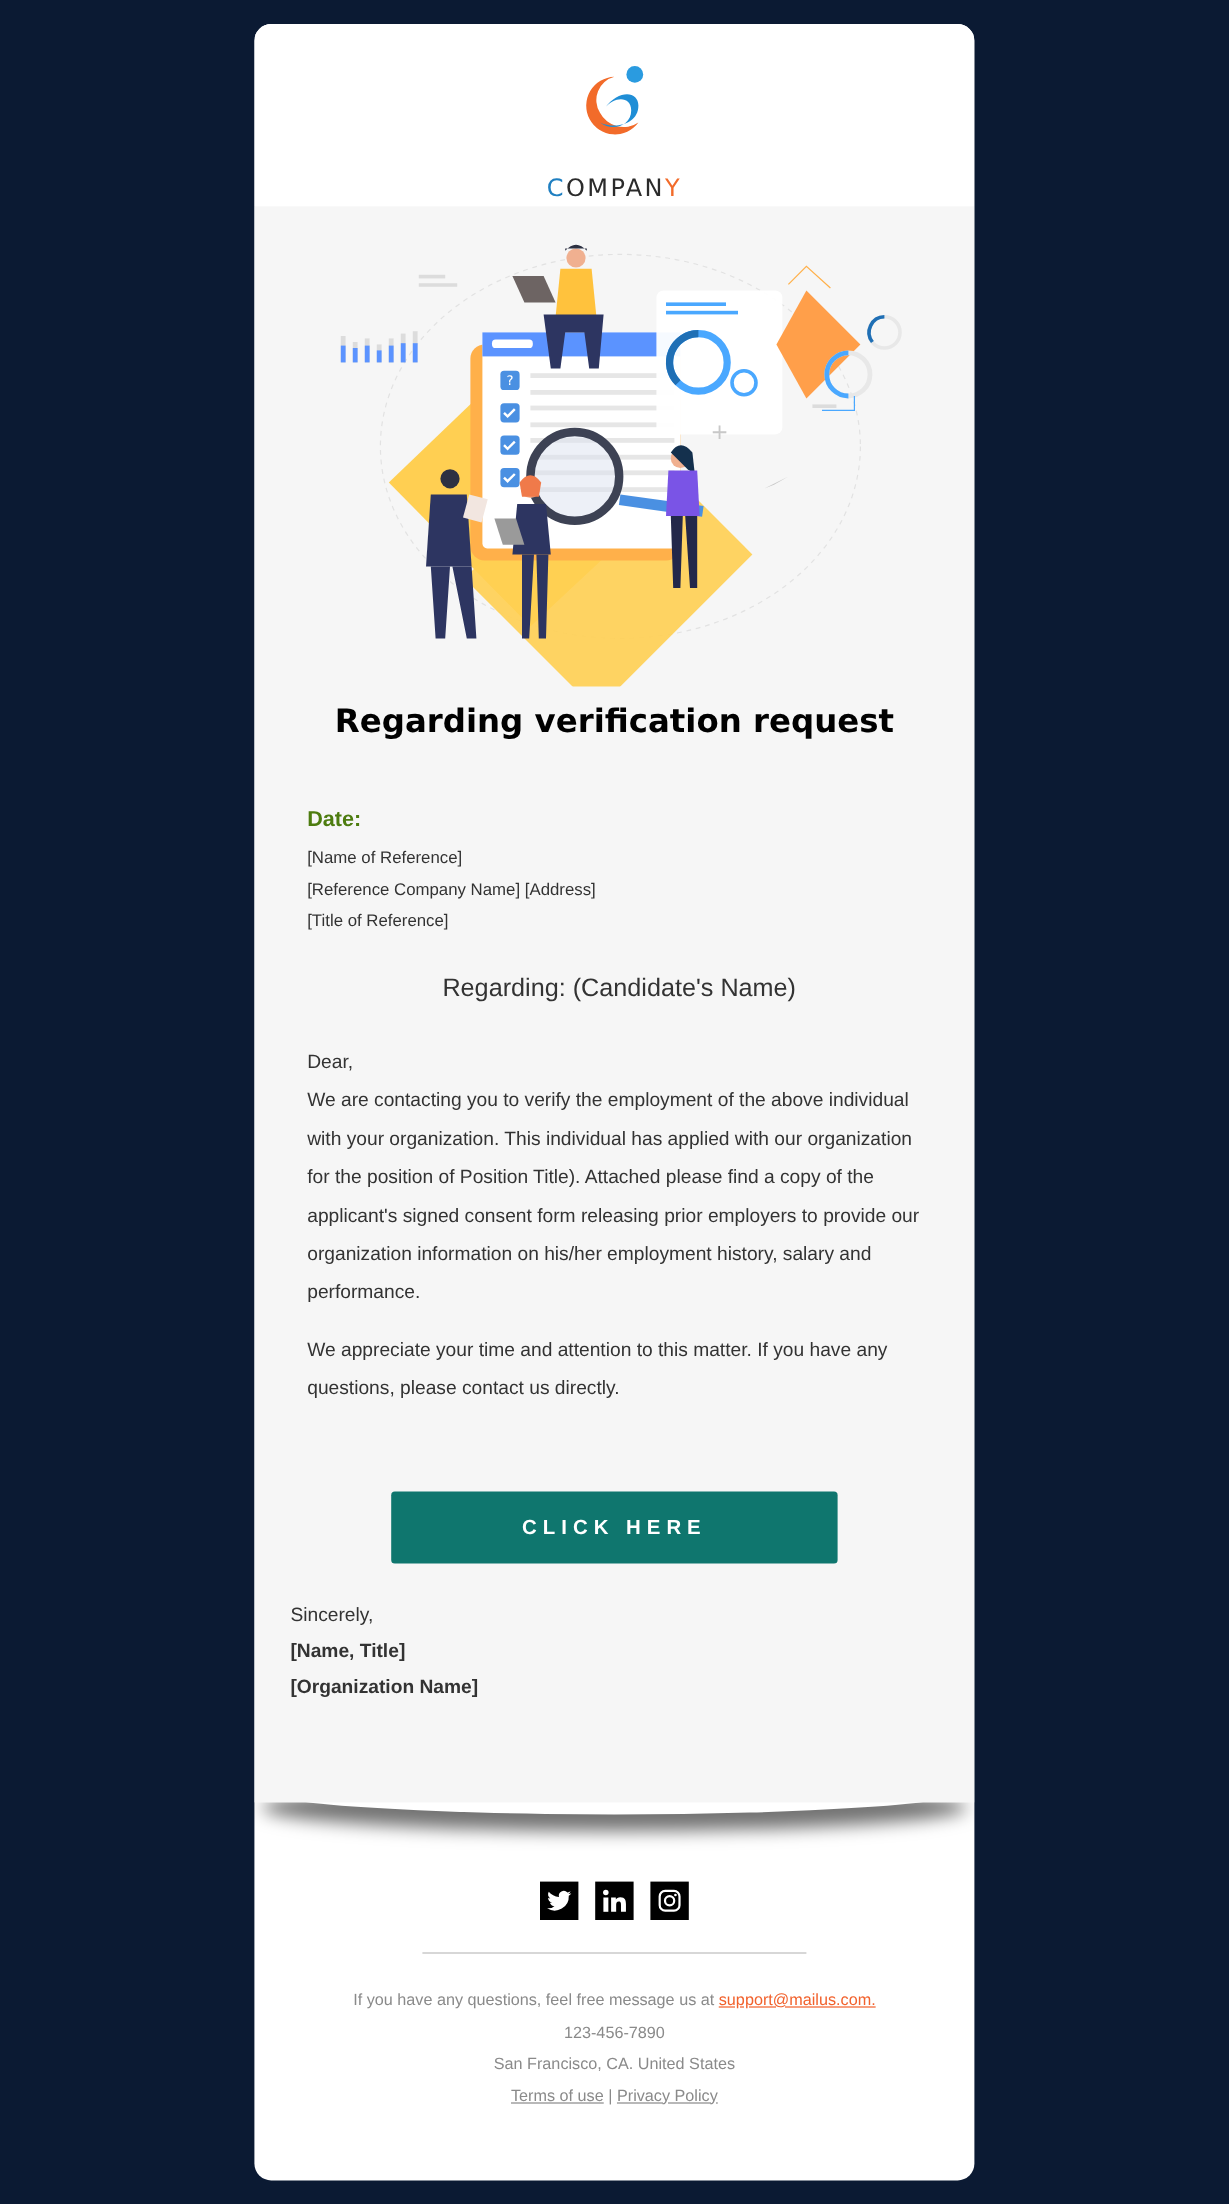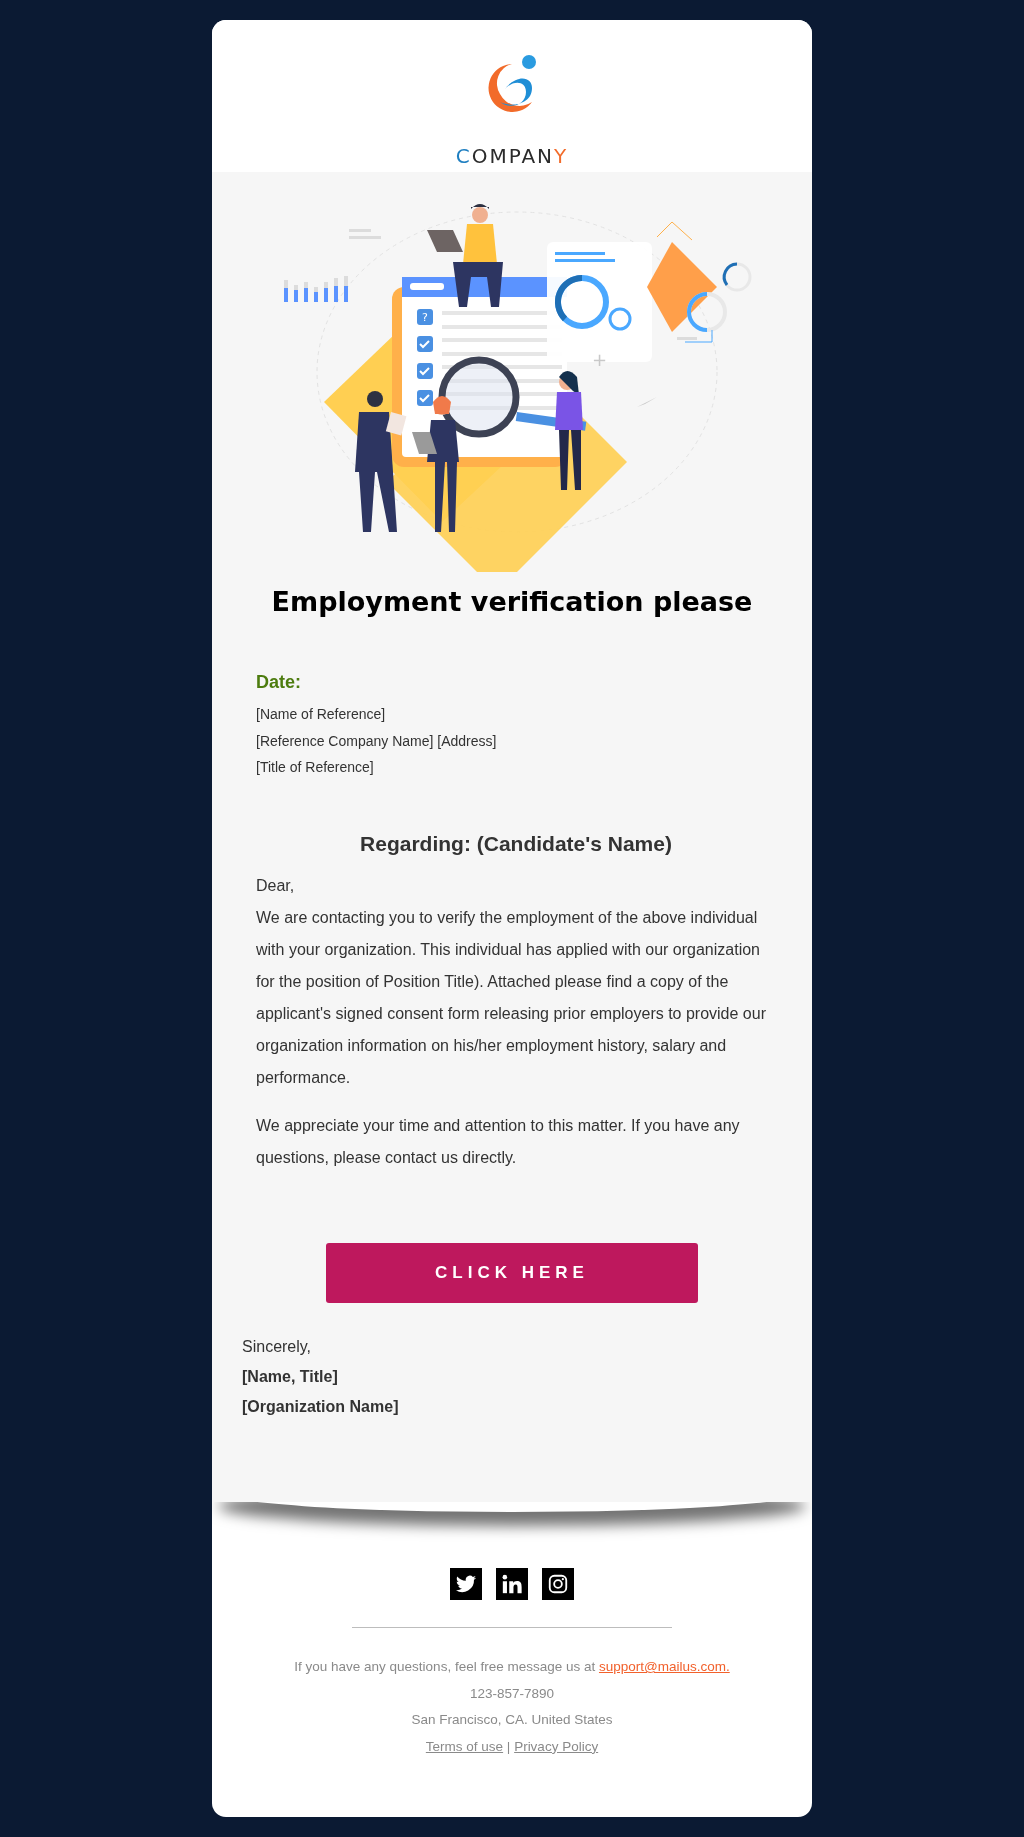--- a/index.html
+++ b/index.html
@@ -29,30 +29,30 @@
     .title {
       position: absolute; left: 0; top: 414px; width: 600px; text-align: center;
       font-family: "DejaVu Sans", sans-serif; font-weight: bold; font-size: 27px; color: #000;
     }
 
     .addr { position: absolute; left: 44px; top: 500px; width: 500px; }
     .addr .date { font-size: 18px; font-weight: bold; color: #4d7c0f; margin-bottom: 8px; }
     .addr .line { font-size: 14px; color: #333; line-height: 26.5px; }
 
     .regarding {
-      position: absolute; left: 0; top: 660px; width: 608px; text-align: center;
-      font-size: 21px; font-weight: bold; color: #333;
+      position: absolute; left: 0; top: 640px; width: 608px; text-align: center;
+      font-size: 21px; font-weight: normal; color: #333;
     }
 
     .letter { position: absolute; left: 44px; top: 698px; width: 520px; font-size: 16px; line-height: 32px; color: #333; }
     .letter p + p { margin-top: 16px; }
 
     .cta {
       position: absolute; left: 114px; top: 1071px; width: 372px; height: 60px;
-      background: #be185d; border-radius: 3px; color: #fff; text-align: center;
+      background: #0f766e; border-radius: 3px; color: #fff; text-align: center;
       font-size: 17px; font-weight: bold; letter-spacing: 5px; line-height: 60px;
       cursor: pointer; border: none; font-family: "Liberation Sans", sans-serif;
     }
 
     .sign { position: absolute; left: 30px; top: 1160px; font-size: 16px; line-height: 30px; color: #333; }
     .sign .b { font-weight: bold; }
 
     
     .shadow { position: absolute; left: 0; top: 1482px; width: 600px; height: 40px; overflow: hidden; }
     .shadow::before {
@@ -185,21 +185,21 @@
       <path d="M164 228 h24 l4 42 h-32z" fill="#2d3561"></path>
       <path d="M168 270 h10 l-4 70 h-6z M180 270 h10 l-2 70 h-6z" fill="#2d3561"></path>
       <polygon points="145,240 163,240 170,262 152,262" fill="#9a9a9a"></polygon>
 
       <circle cx="300" cy="190" r="8" fill="#f0b090"></circle>
       <path d="M292 185 q8 -12 18 0 l2 18 l-6 -4z" fill="#14304d"></path>
       <path d="M290 200 h24 l2 38 h-28z" fill="#7a54e6"></path>
       <path d="M292 238 h10 l-2 60 h-6z M304 238 h10 l0 60 h-6z" fill="#23284a"></path>
     </svg>
 
-    <div class="title">Employment verification please</div>
+    <div class="title">Regarding verification request</div>
 
     <div class="addr">
       <div class="date">Date:</div>
       <div class="line">[Name of Reference]</div>
       <div class="line">[Reference Company Name] [Address]</div>
       <div class="line">[Title of Reference]</div>
     </div>
 
     <div class="regarding">Regarding: (Candidate's Name)</div>
 
@@ -235,20 +235,20 @@
         <svg viewBox="0 0 24 24">
             <rect x="3" y="3" width="18" height="18" rx="5" fill="none" stroke="#fff" stroke-width="2"></rect>
             <circle cx="12" cy="12" r="4.2" fill="none" stroke="#fff" stroke-width="2"></circle>
             <circle cx="17.3" cy="6.7" r="1.2" fill="#fff"></circle>
           </svg>
       </a>
     </div>
     <div class="divider"></div>
     <div class="foot-text">
       <div><span>If you have any questions, feel free message us at </span><a class="email">support@mailus.com.</a></div>
-      <div>123-857-7890</div>
+      <div>123-456-7890</div>
       <div>San Francisco, CA. United States</div>
       <div><a class="link">Terms of use</a><span> | </span><a class="link">Privacy Policy</a></div>
     </div>
   </div>
 
   <div class="shadow"></div>
 </div>
 
 </body></html>

